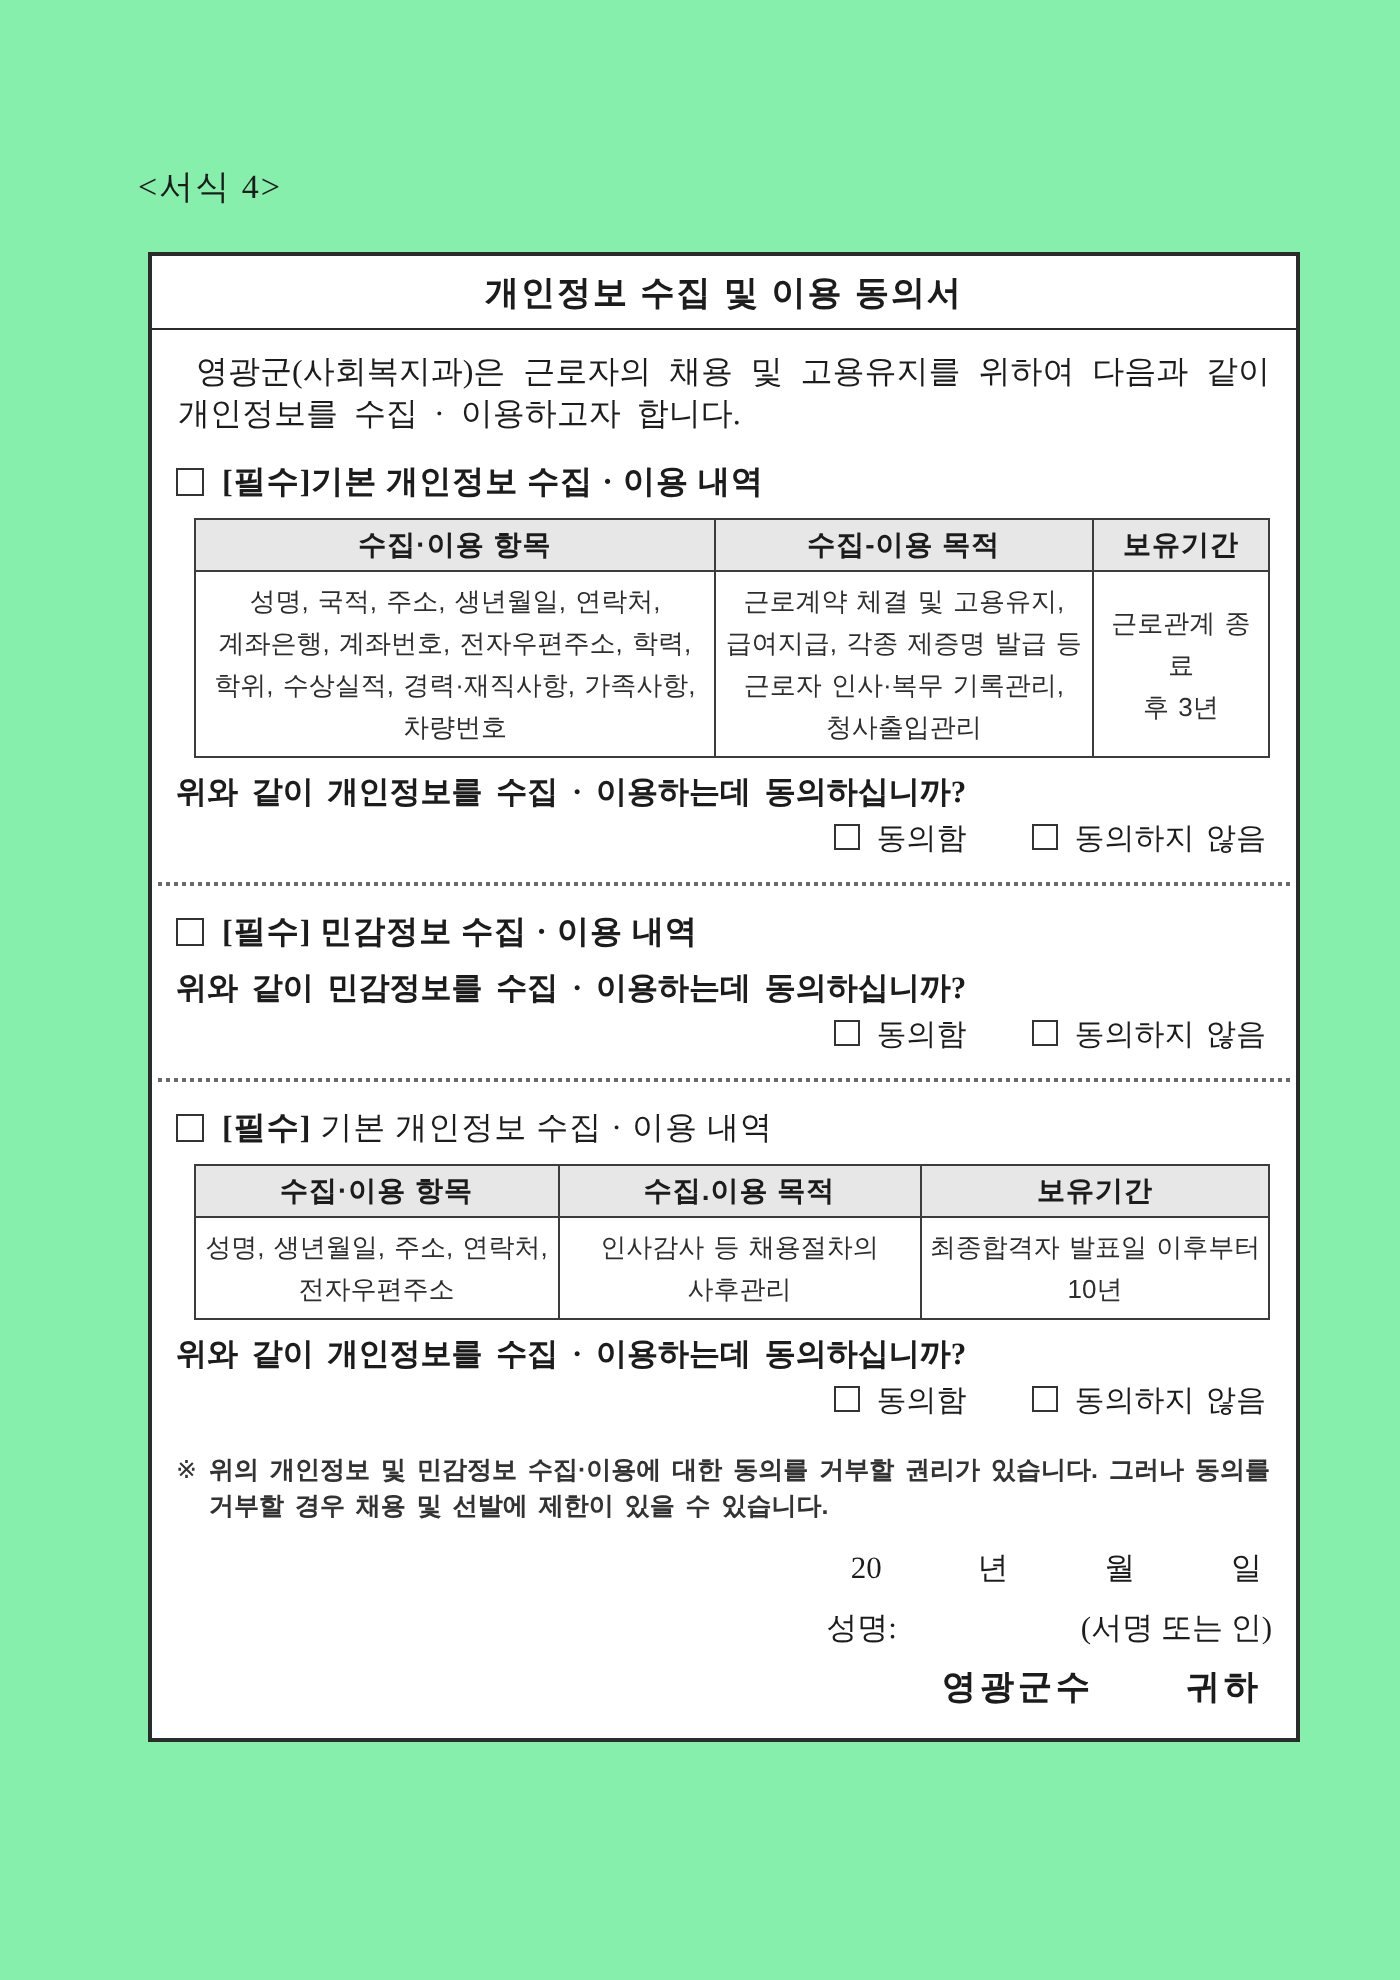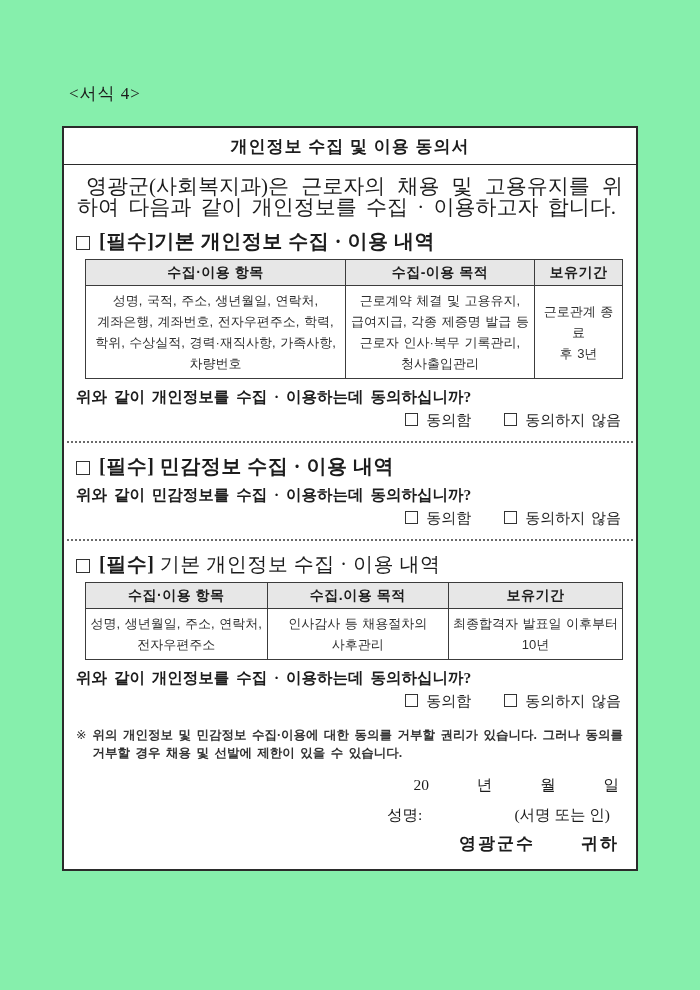--- a/index.html
+++ b/index.html
@@ -7,27 +7,27 @@
     --tblborder: #3c3c3c;
     --header-bg: #e7e7e7;
     --ink: #1c1c1c;
   }
   *{margin:0;padding:0;box-sizing:border-box;}
   html,body{width:700px;height:990px;background:#ffffff;font-family:"Liberation Serif","DejaVu Serif",serif;color:var(--ink);}
   .canvas{position:relative;width:700px;height:990px;background:#86efac;overflow:hidden;}
 
   .form-tag{position:absolute;left:69px;top:82px;font-size:17px;letter-spacing:1px;}
 
-  .doc-box{position:absolute;left:62px;top:126px;width:576px;border:2px solid var(--border);background:#fff;padding-bottom:14px;}
+  .doc-box{position:absolute;left:74px;top:126px;width:576px;border:2px solid var(--border);background:#fff;padding-bottom:14px;}
 
   .doc-title{text-align:center;font-family:"Liberation Sans","DejaVu Sans",sans-serif;font-weight:bold;font-size:17px;padding:7px 0 6px;border-bottom:1.5px solid var(--border);letter-spacing:1px;}
 
-  .intro{margin:11px 13px 0 13px;font-size:21px;line-height:21px;text-align:justify;word-spacing:4px;text-indent:9px;}
+  .intro{margin:11px 13px 0 13px;font-size:16px;line-height:21px;text-align:justify;word-spacing:4px;text-indent:9px;}
 
-  .sec-heading{margin:13px 12px 0 12px;font-size:20px;line-height:21px;}
+  .sec-heading{margin:13px 12px 0 12px;font-size:16px;line-height:21px;}
   .hb{font-weight:bold;letter-spacing:0.5px;}
   .hr{font-weight:normal;letter-spacing:0.5px;}
 
   .cb{display:inline-block;width:13px;height:13px;border:1.5px solid #333;background:#fff;vertical-align:-1px;}
   .cb-lg{width:14px;height:14px;margin-right:9px;vertical-align:-2px;}
   .opt .cb{margin-right:8px;}
 
   table.tbl{border-collapse:collapse;margin:7px 17px 0 21px;width:538px;table-layout:fixed;
     font-family:"Liberation Sans","DejaVu Sans",sans-serif;padding-left:22px;}
   .tbl th{background:var(--header-bg);border:1px solid var(--tblborder);font-size:14px;font-weight:bold;padding:4px 2px 3px;letter-spacing:0.5px;}
@@ -42,21 +42,21 @@
   .dotted{border-top:2px dotted #6a6a6a;margin:11px 3px 0 3px;height:0;}
 
   .notice{display:flex;margin:15px 13px 0 12px;font-family:"Liberation Sans","DejaVu Sans",sans-serif;font-size:12.5px;line-height:18px;color:#333;word-spacing:2px;}
   .notice .marker{flex:0 0 auto;margin-right:6px;}
   .notice .notice-text{flex:1 1 auto;text-align:justify;font-weight:bold;}
 
   .date-line{margin-top:12px;text-align:right;padding-right:17px;font-size:15.5px;line-height:21px;}
   .date-line span{margin-left:44px;}
   .date-line span:first-child{margin-left:0;}
 
-  .name-line{display:flex;justify-content:flex-end;align-items:baseline;margin-top:9px;padding-right:26px;font-size:15.5px;line-height:21px;}
+  .name-line{display:flex;justify-content:flex-end;align-items:baseline;margin-top:9px;padding-right:12px;font-size:15.5px;line-height:21px;}
   .name-line .gap{width:92px;}
   .recipient-line{display:flex;justify-content:flex-end;align-items:baseline;margin-top:7px;padding-right:17px;font-size:17px;font-weight:bold;line-height:23px;letter-spacing:2px;}
   .recipient-line .gap{width:46px;}
 </style>
 </head>
 <body>
 
 <div class="canvas">
 
   <div class="form-tag">&lt;서식 4&gt;</div>

